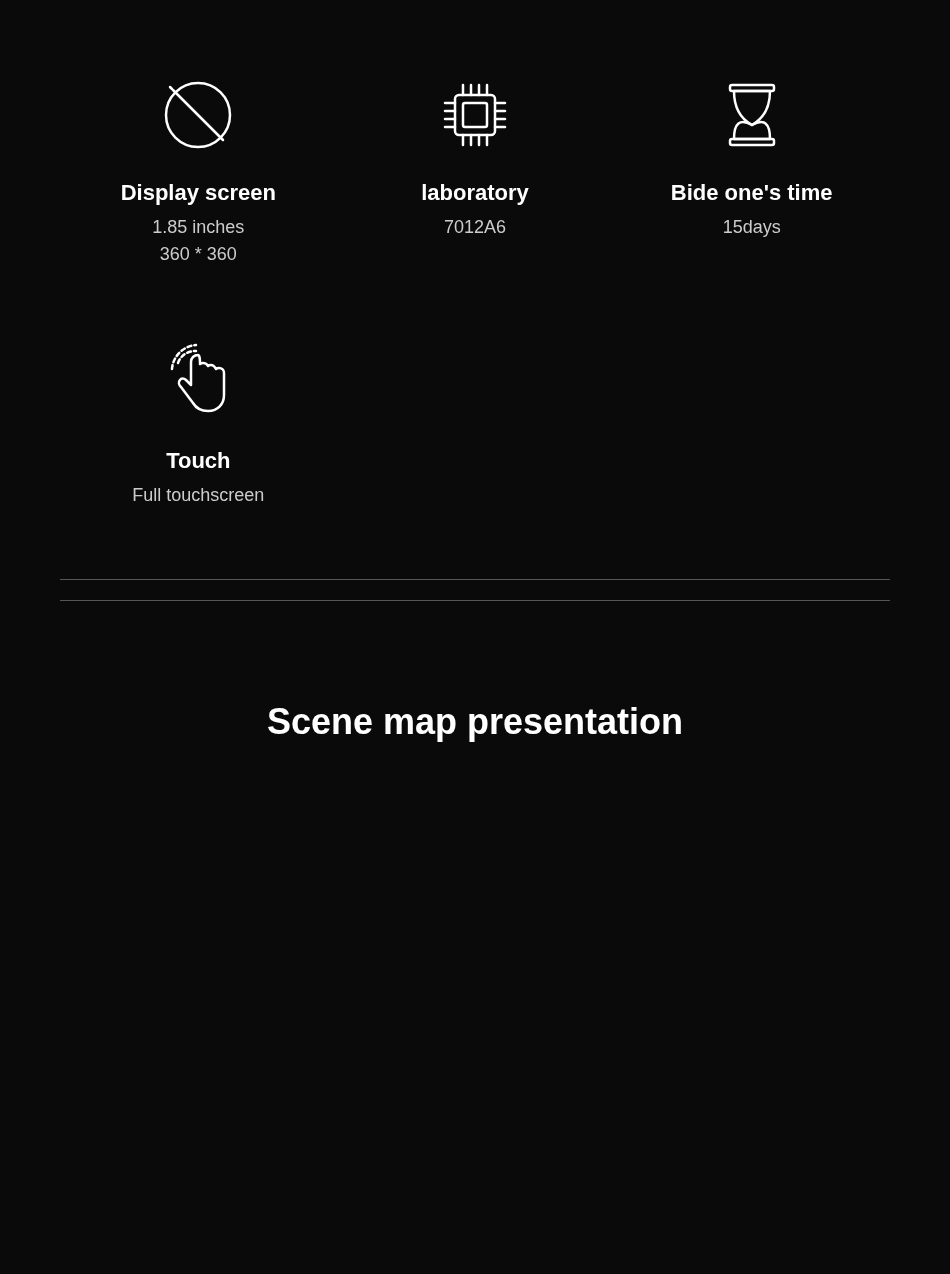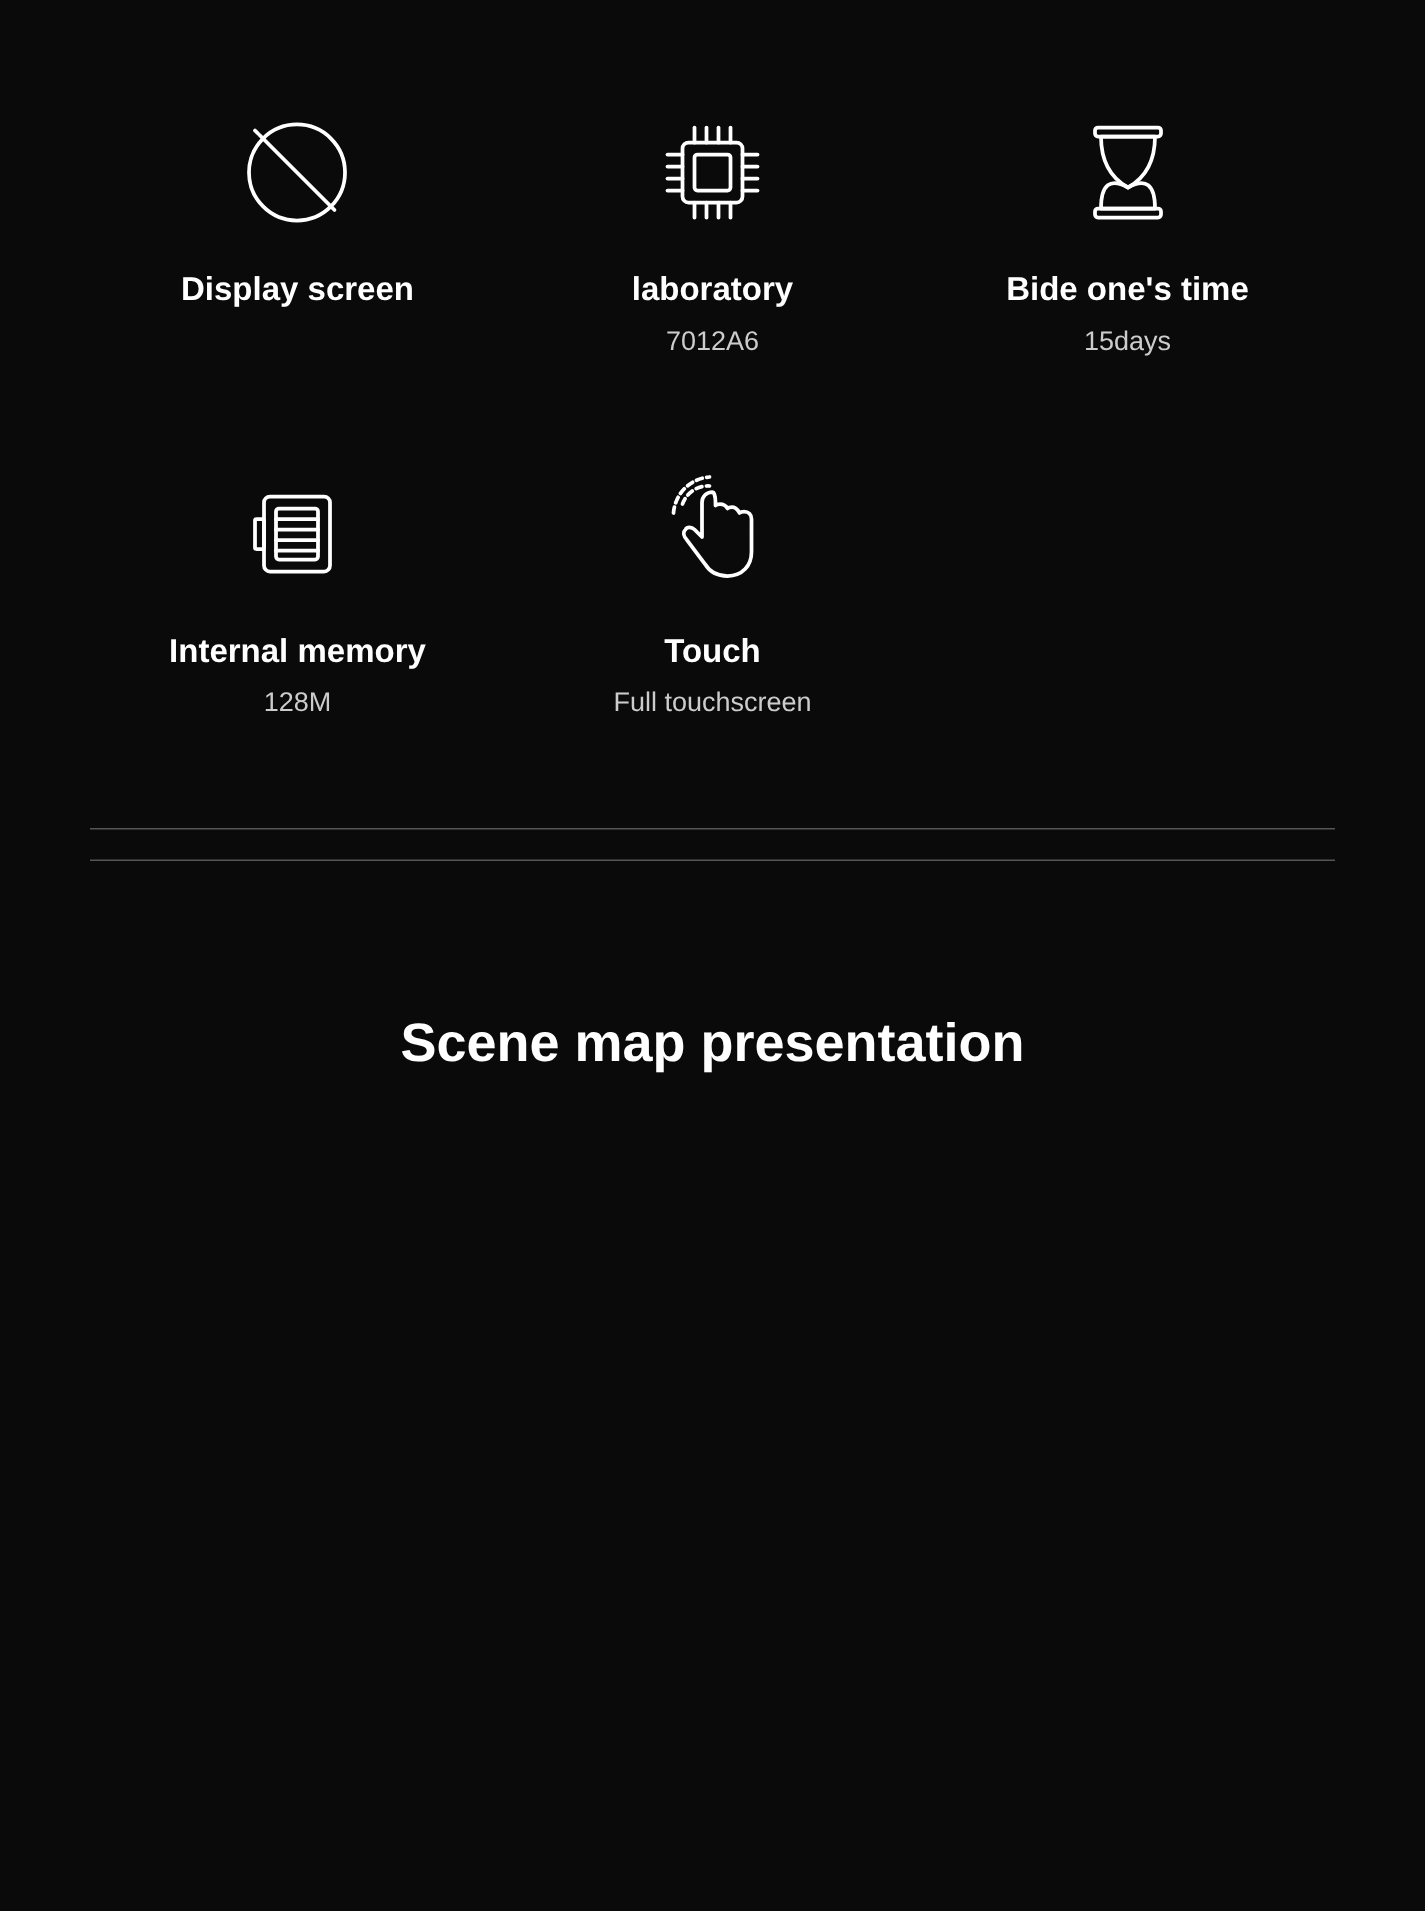--- a/index.html
+++ b/index.html
@@ -88,20 +88,21 @@
 
   <div class="spec-cell">
     <div class="spec-icon">
       <svg viewBox="0 0 80 80">
         <circle cx="40" cy="40" r="32"></circle>
         <line x1="15" y1="15" x2="65" y2="65"></line>
         <line x1="14" y1="14" x2="12" y2="12"></line>
       </svg>
     </div>
     <div class="spec-title">Display screen</div>
+    <div class="spec-value">1.85 inches<br>360 * 360</div>
   </div>
 
   <div class="spec-cell">
     <div class="spec-icon">
       <svg viewBox="0 0 80 80">
         <rect x="20" y="20" width="40" height="40" rx="4"></rect>
         <rect x="28" y="28" width="24" height="24" rx="2"></rect>
 
         <line x1="28" y1="20" x2="28" y2="10"></line>
         <line x1="36" y1="20" x2="36" y2="10"></line>
@@ -135,37 +136,20 @@
         <rect x="18" y="64" width="44" height="6" rx="2"></rect>
         <path d="M22 16 Q22 40 40 50 Q58 40 58 16 Z"></path>
         <path d="M22 64 Q22 40 40 50 Q58 40 58 64 Z"></path>
       </svg>
     </div>
     <div class="spec-title">Bide one's time</div>
     <div class="spec-value">15days</div>
   </div>
 
 
-  <div class="spec-cell">
-    <div class="spec-icon">
-      <svg viewBox="0 0 80 80">
-        <rect x="18" y="15" width="44" height="50" rx="4"></rect>
-        <rect x="26" y="23" width="28" height="34" rx="2"></rect>
-
-        <line x1="26" y1="30" x2="54" y2="30"></line>
-        <line x1="26" y1="37" x2="54" y2="37"></line>
-        <line x1="26" y1="44" x2="54" y2="44"></line>
-        <line x1="26" y1="51" x2="54" y2="51"></line>
-
-        <rect x="12" y="30" width="6" height="20" rx="1"></rect>
-      </svg>
-    </div>
-    <div class="spec-title">Internal memory</div>
-    <div class="spec-value">128M</div>
-  </div>
 
 
 
   <div class="spec-cell">
     <div class="spec-icon">
       <svg viewBox="0 0 80 80">
 
         <path d="M40 12 C36 12 33 15 33 19 L33 42 L28 37 C26 35 23 35 22 37 C20 39 21 42 23 44 L35 60 C38 65 43 68 50 68 C60 68 66 61 66 52 L66 30 C66 27 64 25 61 25 C60 25 59 25 58 26 C57 24 55 22 53 22 C52 22 51 22 50 23 C49 21 47 20 45 20 C44 20 43 20 42 21 L42 19 C42 15 41 12 40 12 Z"></path>
 
         <path d="M20 20 A18 18 0 0 1 38 8" stroke-width="2.5" stroke-dasharray="4,3"></path>

